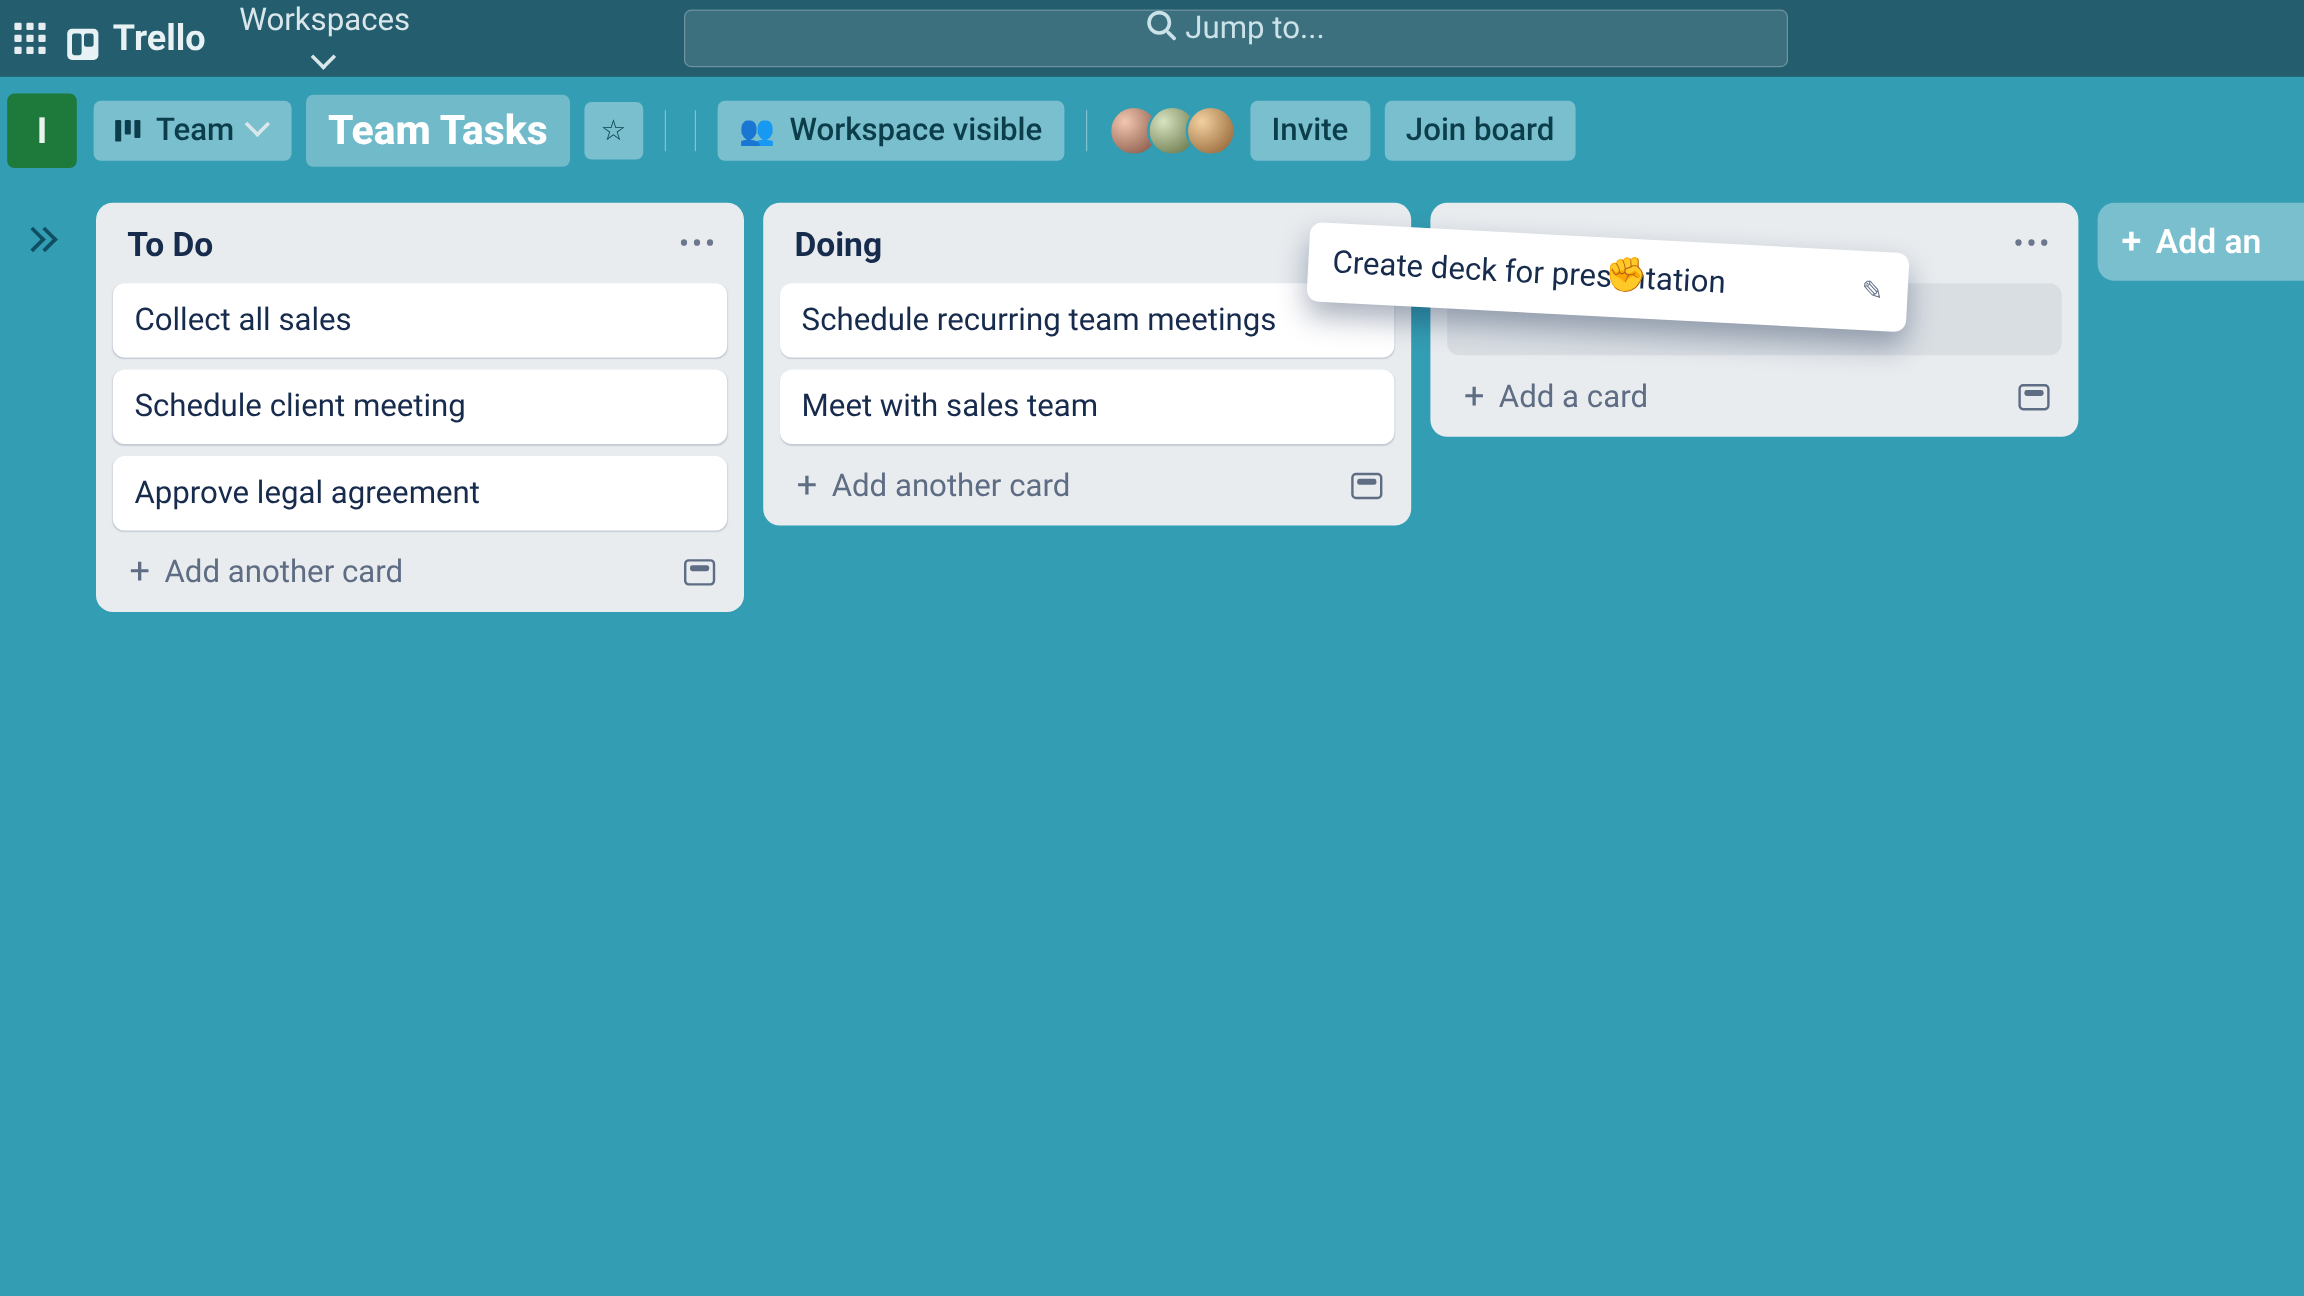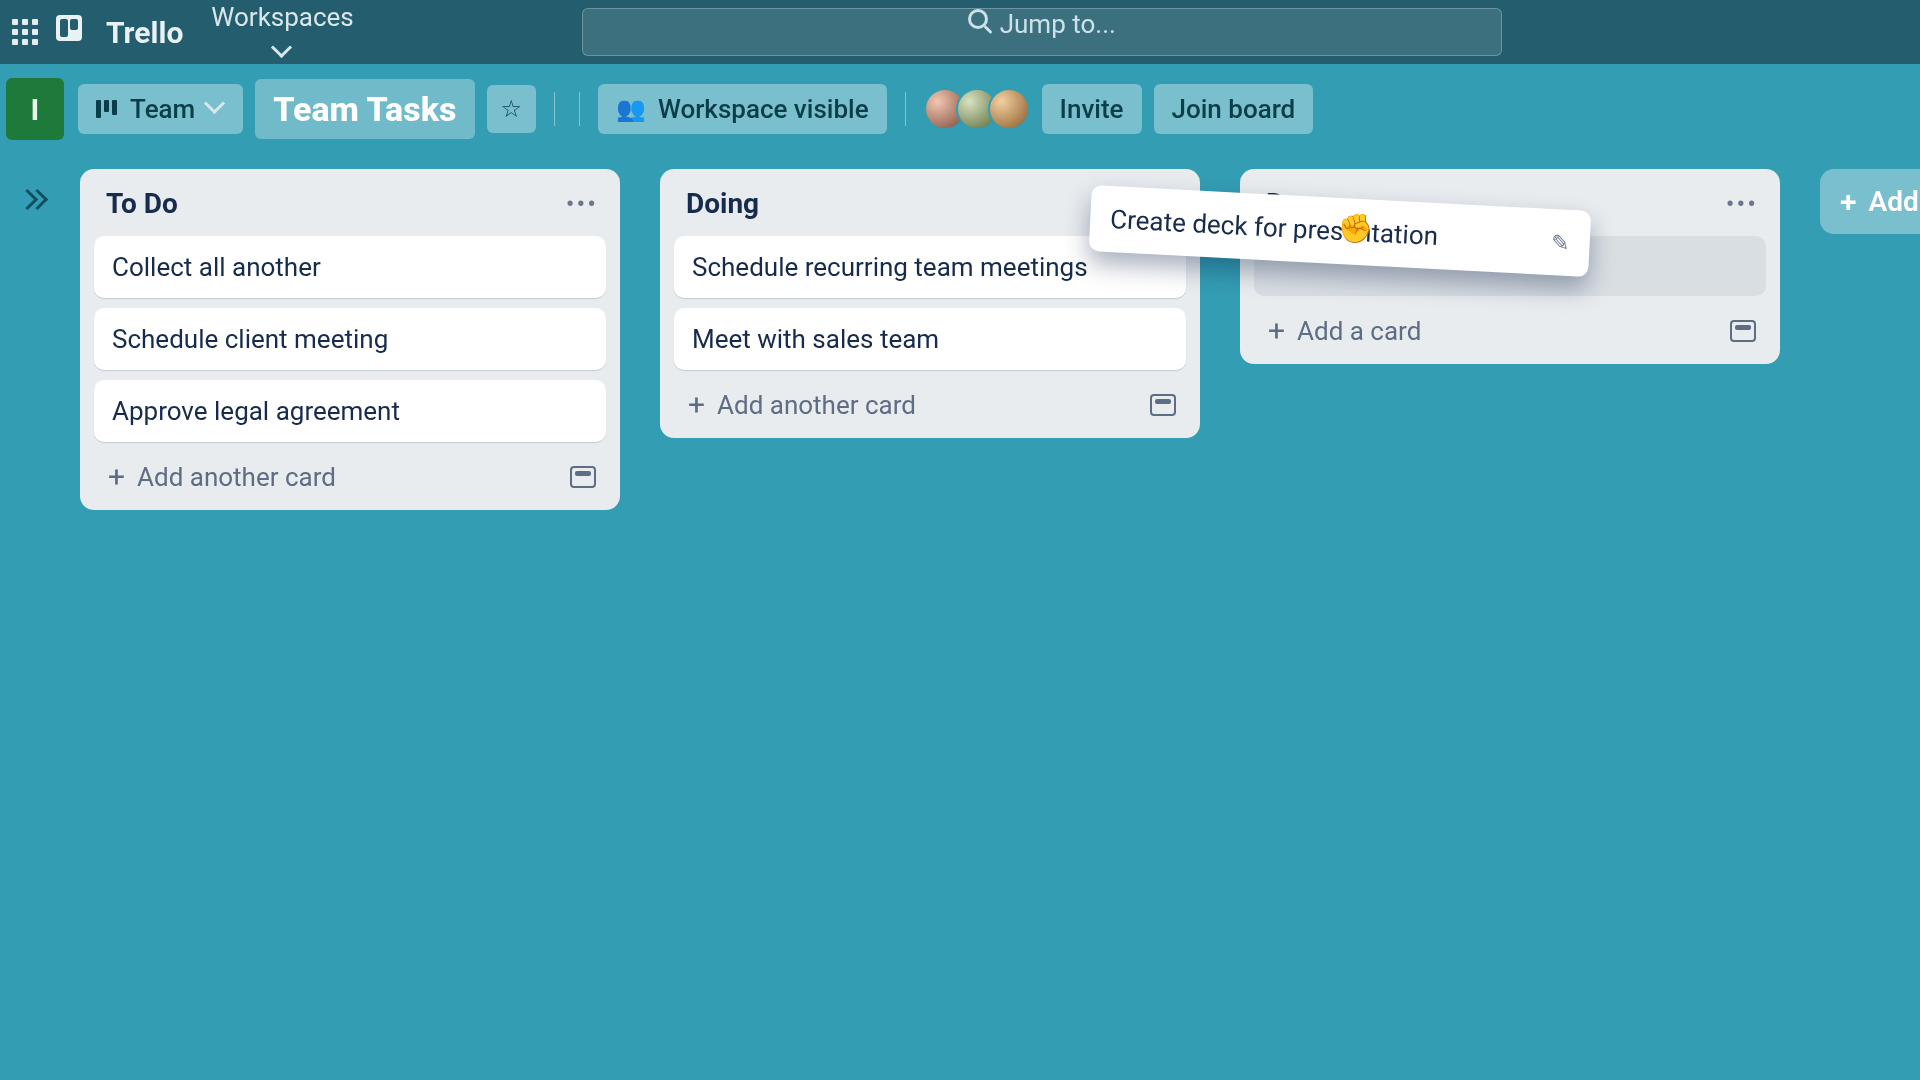--- a/index.html
+++ b/index.html
@@ -9,21 +9,21 @@
   .topnav {
     height: 64px;
     background: #235d6e;
     display: flex;
     align-items: center;
     padding: 0 12px;
     gap: 18px;
   }
   .apps-icon { width: 26px; height: 26px; display:grid; grid-template-columns:repeat(3,6px); grid-template-rows:repeat(3,6px); gap:4px; cursor:pointer; }
   .apps-icon span { background:#e6edf0; width:6px; height:6px; border-radius:1px; }
-  .logo { display:flex; align-items:flex-start; gap:24px; color:#e8f1f4; font-weight:700; font-size:30px; cursor:pointer; }
+  .logo { display:flex; align-items:flex-end; gap:12px; color:#e8f1f4; font-weight:700; font-size:30px; cursor:pointer; }
   .logo-mark { width:26px; height:26px; background:#e8f1f4; border-radius:4px; position:relative; }
   .logo-mark::before, .logo-mark::after { content:""; position:absolute; background:#235d6e; border-radius:2px; top:4px; width:8px; }
   .logo-mark::before { left:4px; height:18px; }
   .logo-mark::after  { right:4px; height:11px; }
   .workspaces-btn { display:flex; align-items:center; gap:12px; color:#d9e7eb; font-size:26px; cursor:pointer; padding:6px 10px; border-radius:4px;flex-direction:column; }
   .chev-down { width:18px; height:18px; }
   .chev-down::before { content:""; display:block; width:12px; height:12px; border-right:3px solid #d9e7eb; border-bottom:3px solid #d9e7eb; transform:rotate(45deg); margin-top:-4px;}
   .search {
     flex: 0 0 920px;
     margin-left: 200px;
@@ -87,21 +87,21 @@
   .avatar { width:42px; height:42px; border-radius:50%; border:2px solid #339db3; margin-left:-10px; background:#888; background-size:cover; }
   .avatar:nth-child(1){background:radial-gradient(circle at 30% 30%, #f2c7b0, #7a4a3a); margin-left:0;}
   .avatar:nth-child(2){background:radial-gradient(circle at 30% 30%, #d8e2c0, #5a6a3a);}
   .avatar:nth-child(3){background:radial-gradient(circle at 30% 30%, #f2d0a0, #8a5a2a);}
 
   
   .canvas {
     position:absolute;
     top:145px; left:60px; right:0; bottom:0;
     padding:24px 20px;
-    display:flex; gap:40px;
+    display:flex; gap:16px;
     align-items:flex-start;
     overflow:hidden;
   }
   .sidebar-expand-row { position:absolute; top:160px; left:10px; }
 
   .list {
     width:540px;
     background:#e8ecef;
     border-radius:14px;
     padding:14px 14px 8px 14px;
@@ -238,21 +238,21 @@
   </div>
 </div>
 
 <div class="canvas">
 
   <div class="list">
     <div class="list-header">
       <span class="list-title">To Do</span>
       <span class="list-menu">•••</span>
     </div>
-    <div class="card"><span>Collect all another</span></div>
+    <div class="card"><span>Collect all sales</span></div>
     <div class="card"><span>Schedule client meeting</span></div>
     <div class="card"><span>Approve legal agreement</span></div>
     <div class="add-card-row">
       <div class="left">
           <span class="plus">+</span>
           <span>Add another card</span>
         </div>
       <div class="template-icon"></div>
     </div>
   </div>

